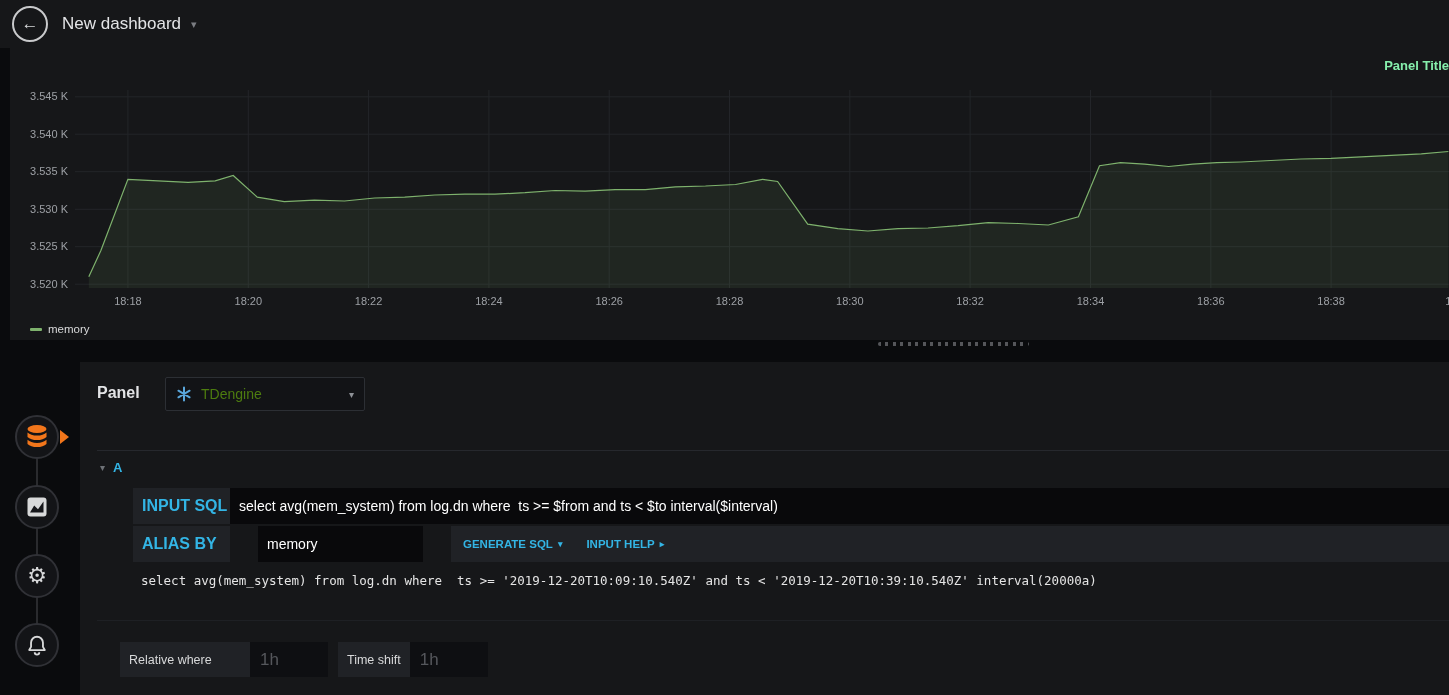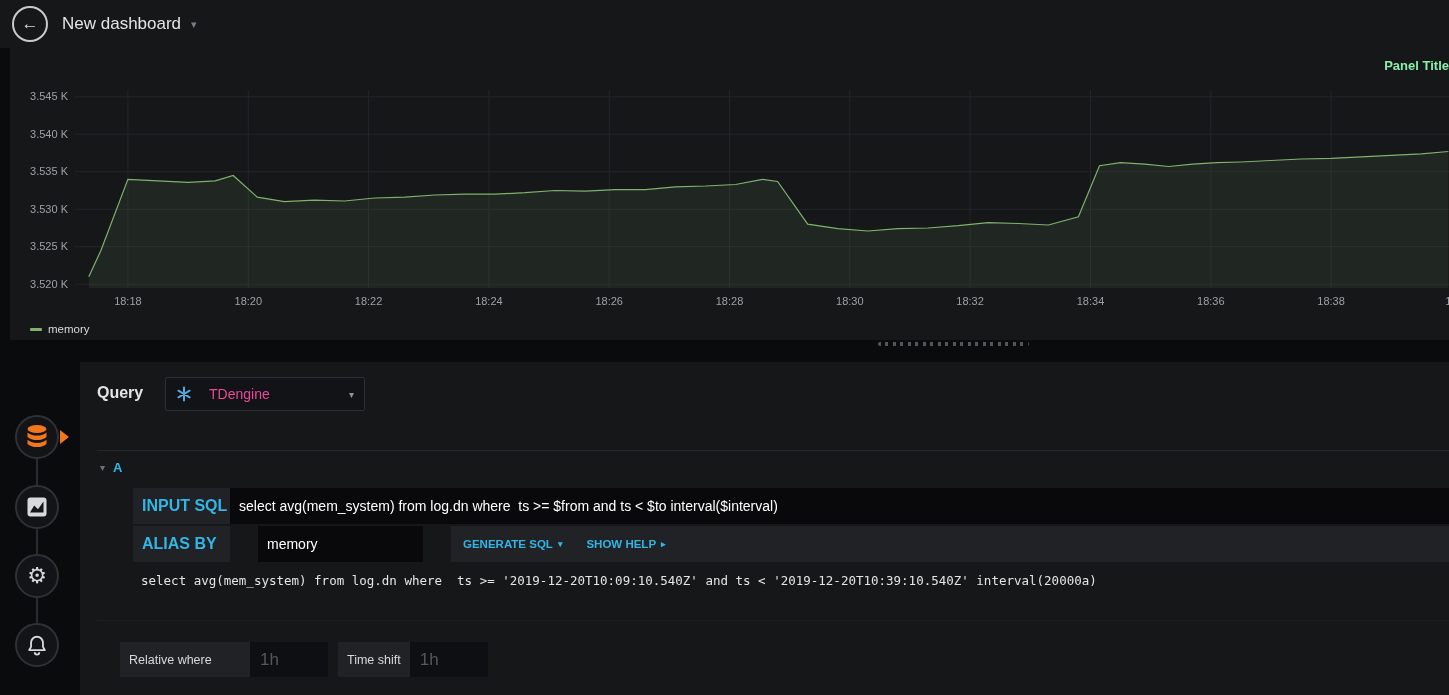--- a/index.html
+++ b/index.html
@@ -43,21 +43,21 @@
                border-left:9px solid #f2761b; border-top:7px solid transparent;
                border-bottom:7px solid transparent; }
 
   
   .editor-main { position:absolute; left:80px; top:362px; width:1369px; height:333px;
                  background:#161719; }
   .query-label { position:absolute; left:17px; top:22px; font-size:16px; font-weight:700; color:#e3e4e6; }
   .ds-picker { position:absolute; left:85px; top:15px; width:200px; height:34px;
                background:#121316; border:1px solid #2c2f34; border-radius:2px;
                display:flex; align-items:center; padding:0 10px; cursor:pointer; }
-  .ds-name { margin-left:17px; font-size:14px; color:#ec4899; }
+  .ds-name { margin-left:9px; font-size:14px; color:#4d7c0f; }
   .ds-caret { margin-left:auto; color:#8e9196; font-size:10px; }
 
   .row-divider1 { position:absolute; left:17px; right:0; top:88px; border-top:1px solid #26282d; }
   .refid-row { position:absolute; left:20px; top:98px; display:flex; align-items:center;
                gap:8px; cursor:pointer; }
   .refid-caret { color:#6e7277; font-size:10px; }
   .refid { color:#33b5e5; font-size:13px; font-weight:700; }
 
   .sql-row, .alias-row { position:absolute; left:53px; right:0; height:36px; display:flex; }
   .sql-row { top:126px; }
@@ -177,21 +177,21 @@
 
   <div class="tab-circle" style="top:623px;">
     <svg width="22" height="22" viewBox="0 0 24 24" fill="none" stroke="#d8d9da" stroke-width="2" stroke-linejoin="round">
       <path d="M12 3a6.5 6.5 0 0 0-6.5 6.5V14l-2 3.5h17L18.5 14V9.5A6.5 6.5 0 0 0 12 3z"></path>
       <path d="M9.5 20a2.5 2.5 0 0 0 5 0"></path>
     </svg>
   </div>
 
   <div class="editor-main">
 
-    <div class="query-label">Query</div>
+    <div class="query-label">Panel</div>
 
     <div class="ds-picker">
       <svg width="16" height="16" viewBox="0 0 16 16" stroke="#5aa7dc" stroke-width="2" stroke-linecap="round">
         <path d="M8 1.5v13M2.4 4.7l11.2 6.6M2.4 11.3l11.2-6.6" fill="none"></path>
       </svg>
       <span class="ds-name">TDengine</span>
       <span class="ds-caret">▾</span>
     </div>
 
     <div class="row-divider1"></div>
@@ -208,21 +208,21 @@
 
     <div class="alias-row">
       <div class="form-label">ALIAS BY</div>
       <input class="alias-input" type="text" value="memory" style="">
       <div class="alias-rest">
         <div class="text-btn">
           <span>GENERATE SQL</span>
           <span class="btn-caret">▾</span>
         </div>
         <div class="text-btn">
-          <span>SHOW HELP</span>
+          <span>INPUT HELP</span>
           <span class="btn-caret">▸</span>
         </div>
       </div>
     </div>
 
     <div class="generated-sql">select avg(mem_system) from log.dn where  ts &gt;= '2019-12-20T10:09:10.540Z' and ts &lt; '2019-12-20T10:39:10.540Z' interval(20000a)</div>
 
     <div class="row-divider2"></div>
 
     <div class="time-row">

